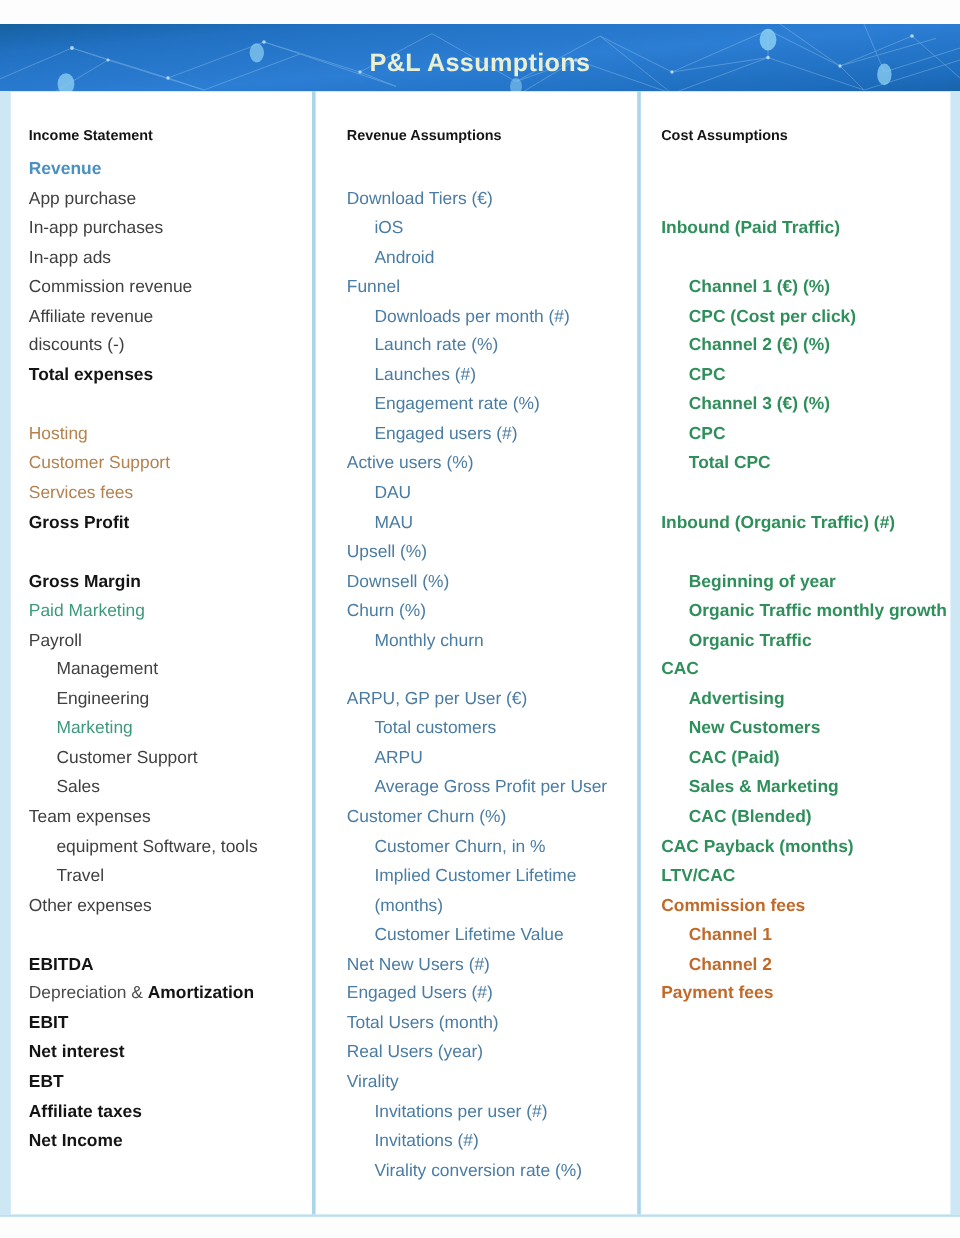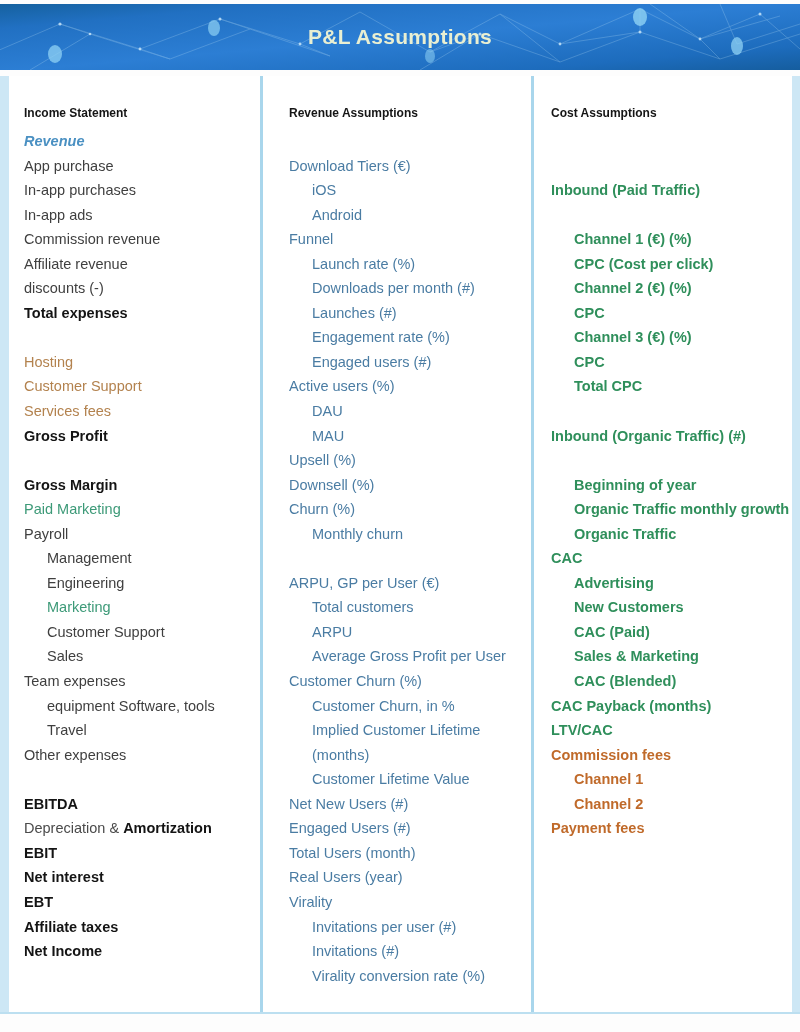--- a/index.html
+++ b/index.html
@@ -3,21 +3,21 @@
 <meta charset="utf-8">
 <style>
   html,body{margin:0;padding:0;}
   body{
     width:800px;height:1032px;position:relative;overflow:hidden;
     background:#fdfdfd;
     font-family:"Liberation Sans","DejaVu Sans",sans-serif;
   }
   
   .band{
-    position:absolute;top:4px;left:0;width:800px;height:66px;
+    position:absolute;top:20px;left:0;width:800px;height:66px;
     background:linear-gradient(175deg,#15619f 0%,#2170c2 18%,#2c7ed4 50%,#1d6cbd 82%,#155d9e 100%);
     overflow:hidden;
   }
   .band svg{position:absolute;top:0;left:0;}
   .band-title{
     position:absolute;top:50%;left:0;width:100%;transform:translateY(-50%);
     text-align:center;color:#e9efd2;font-size:21px;font-weight:600;letter-spacing:.3px;
   }
   
   .frame{position:absolute;top:76px;left:0;width:800px;height:936px;background:#ffffff;}
@@ -31,21 +31,21 @@
   
   .col{position:absolute;top:0;height:100%;box-sizing:border-box;padding-top:26px;}
   .col.c1{left:9px;width:251px;padding-left:15px;}
   .col.c2{left:264px;width:267px;padding-left:25px;}
   .col.c3{left:535px;width:256px;padding-left:16px;}
   .col-title{font-size:12px;font-weight:bold;color:#151515;line-height:22px;margin-bottom:5px;}
   .row{height:24.55px;line-height:24.55px;font-size:14.5px;white-space:nowrap;}
   .row.indent1{padding-left:23px;}
   .plain{color:#3f3f3f;}
   .bold{color:#141414;font-weight:bold;}
-  .blue{color:#4a90c2;font-weight:bold;font-style:italic;}
+  .blue{color:#4a90c2;font-weight:bold;}
   .tan{color:#b3824e;}
   .teal{color:#3d9a78;}
   .steel{color:#4a7ca3;}
   .green{color:#2f8f5b;font-weight:bold;}
   .orange{color:#c06a2a;font-weight:bold;}
   .mixed .p-plain{color:#4a4a4a;}
   .mixed .p-bold{color:#141414;font-weight:bold;}
 </style>
 </head>
 <body>
@@ -131,22 +131,22 @@
   </div>
 
   <div class="col c2">
     <div class="col-title">Revenue Assumptions</div>
     <div class="rows">
         <div class="row blank"></div>
         <div class="row steel">Download Tiers (€)</div>
         <div class="row steel indent1">iOS</div>
         <div class="row steel indent1">Android</div>
         <div class="row steel">Funnel</div>
+        <div class="row steel indent1">Downloads per month (#)</div>
         <div class="row steel indent1">Launch rate (%)</div>
-        <div class="row steel indent1">Downloads per month (#)</div>
         <div class="row steel indent1">Launches (#)</div>
         <div class="row steel indent1">Engagement rate  (%)</div>
         <div class="row steel indent1">Engaged users (#)</div>
         <div class="row steel">Active users (%)</div>
         <div class="row steel indent1">DAU</div>
         <div class="row steel indent1">MAU</div>
         <div class="row steel">Upsell (%)</div>
         <div class="row steel">Downsell (%)</div>
         <div class="row steel">Churn (%)</div>
         <div class="row steel indent1">Monthly churn</div>

